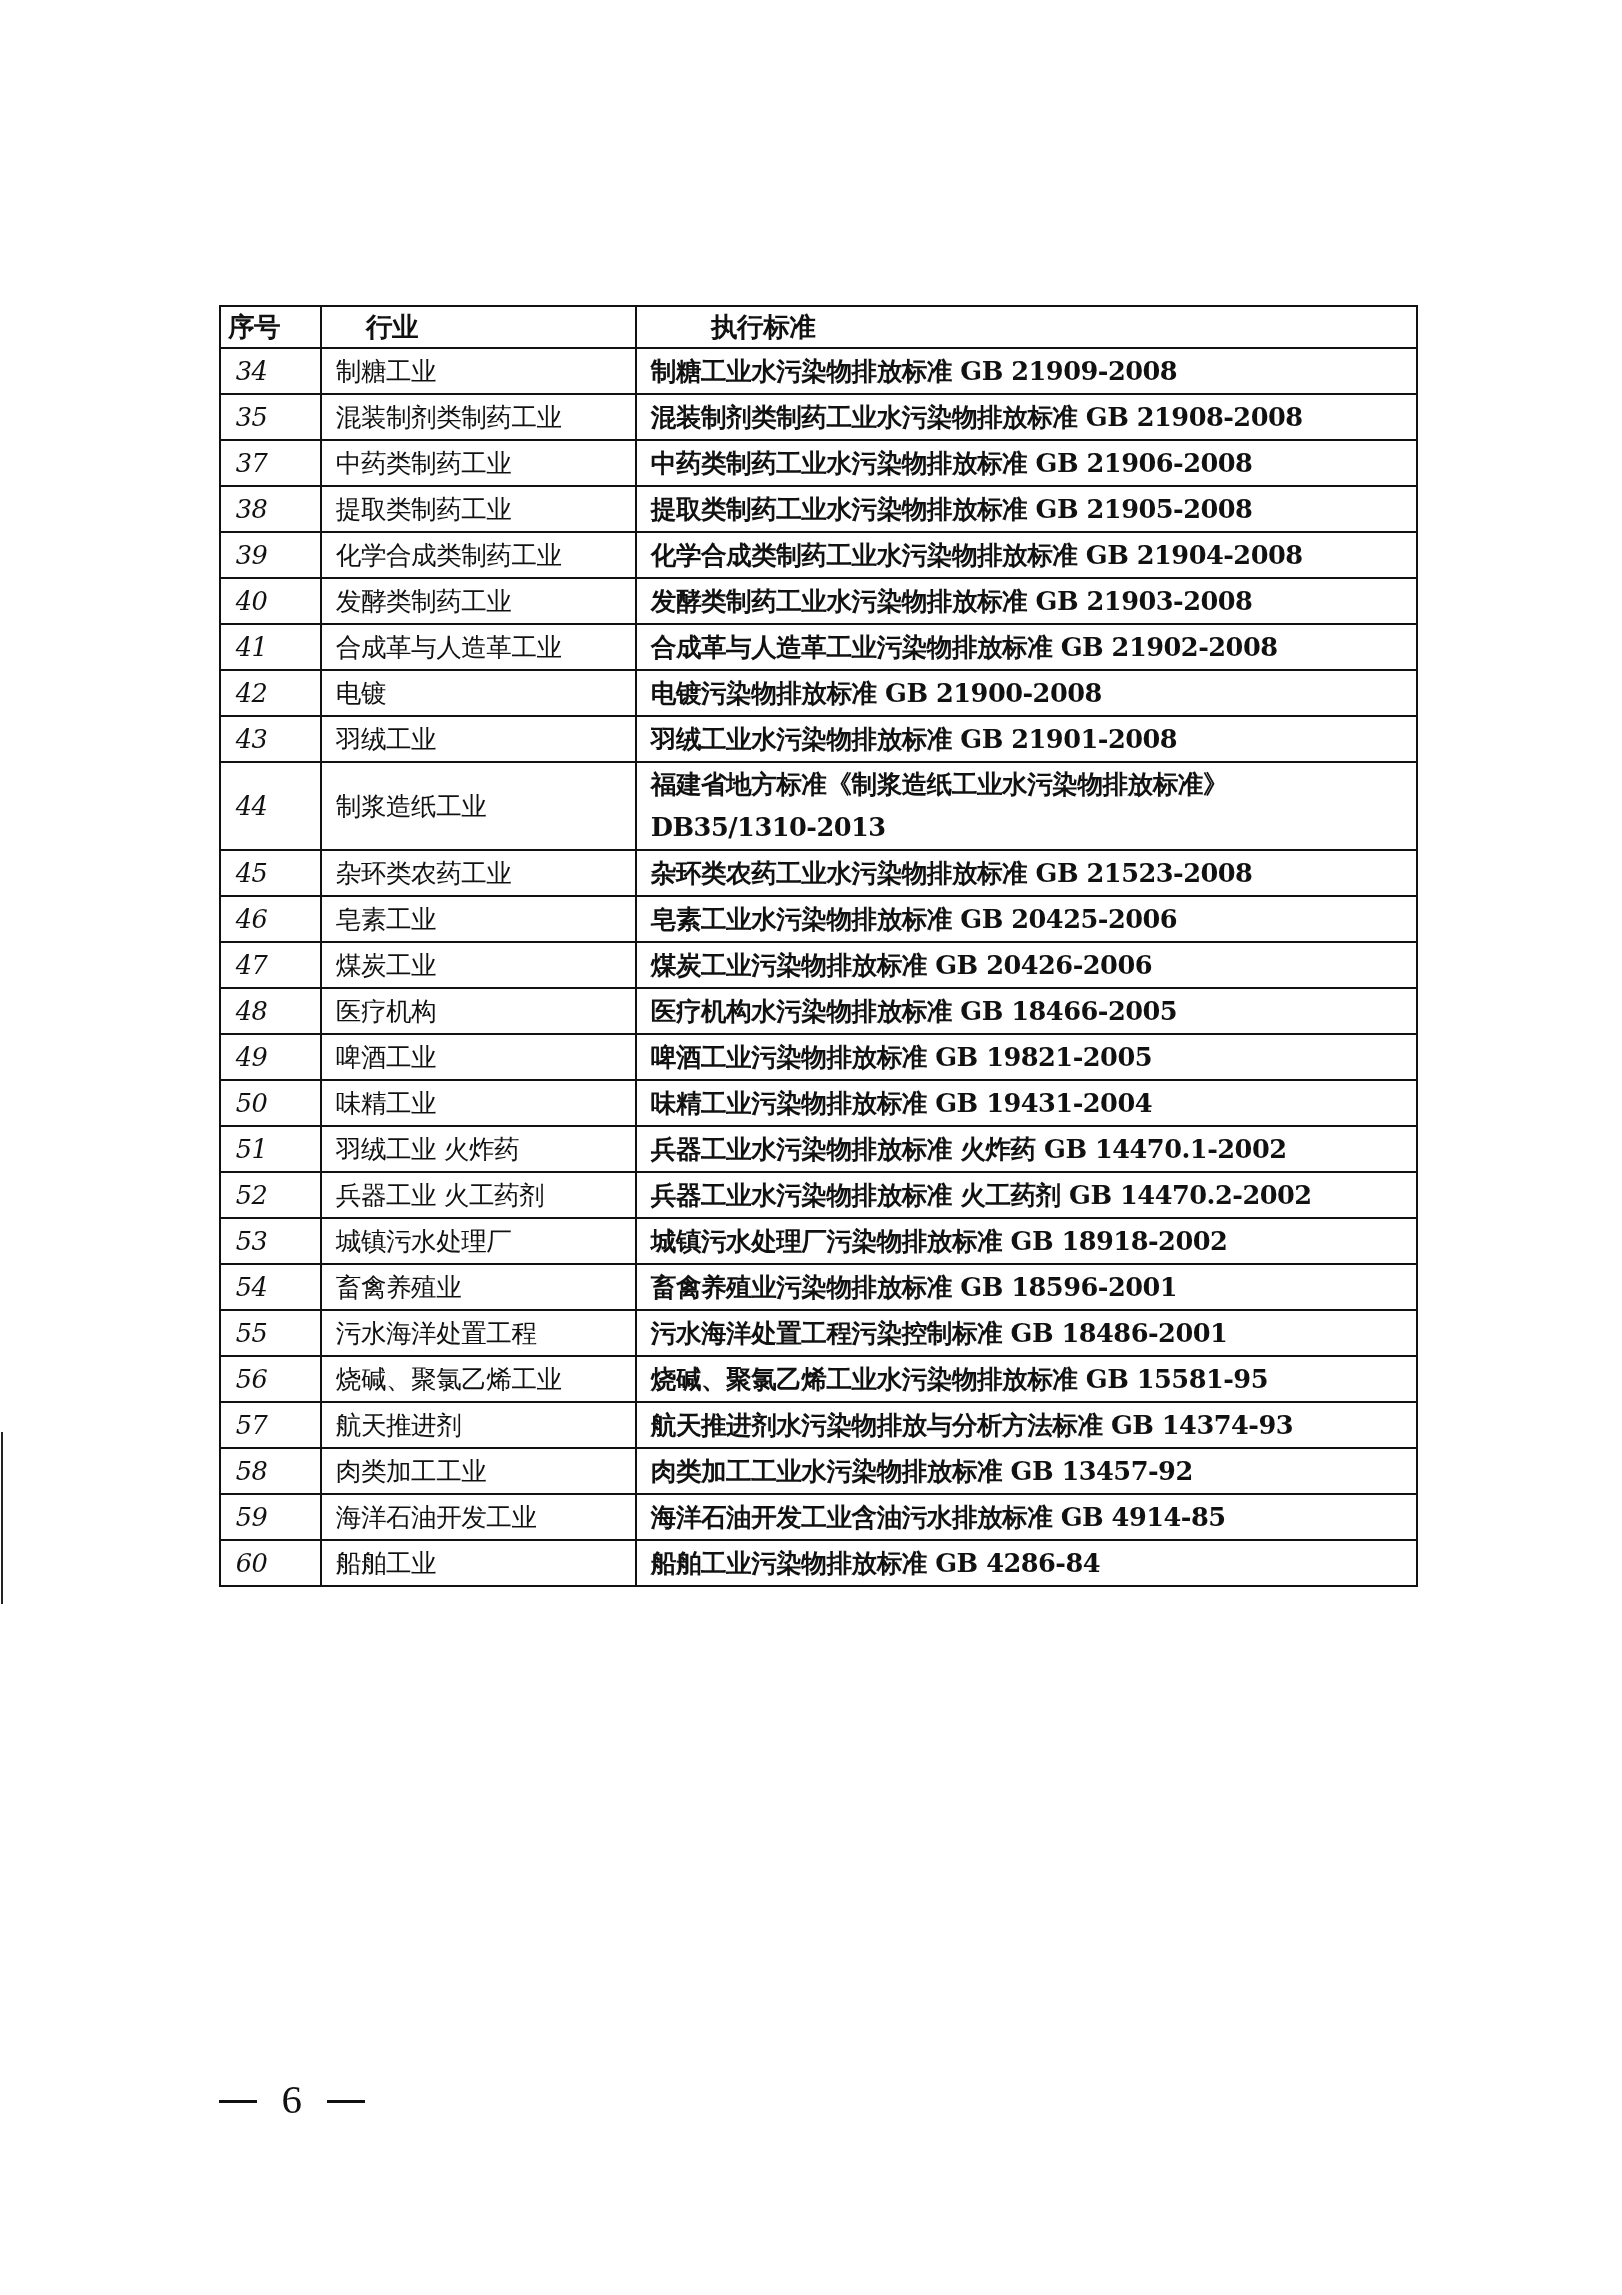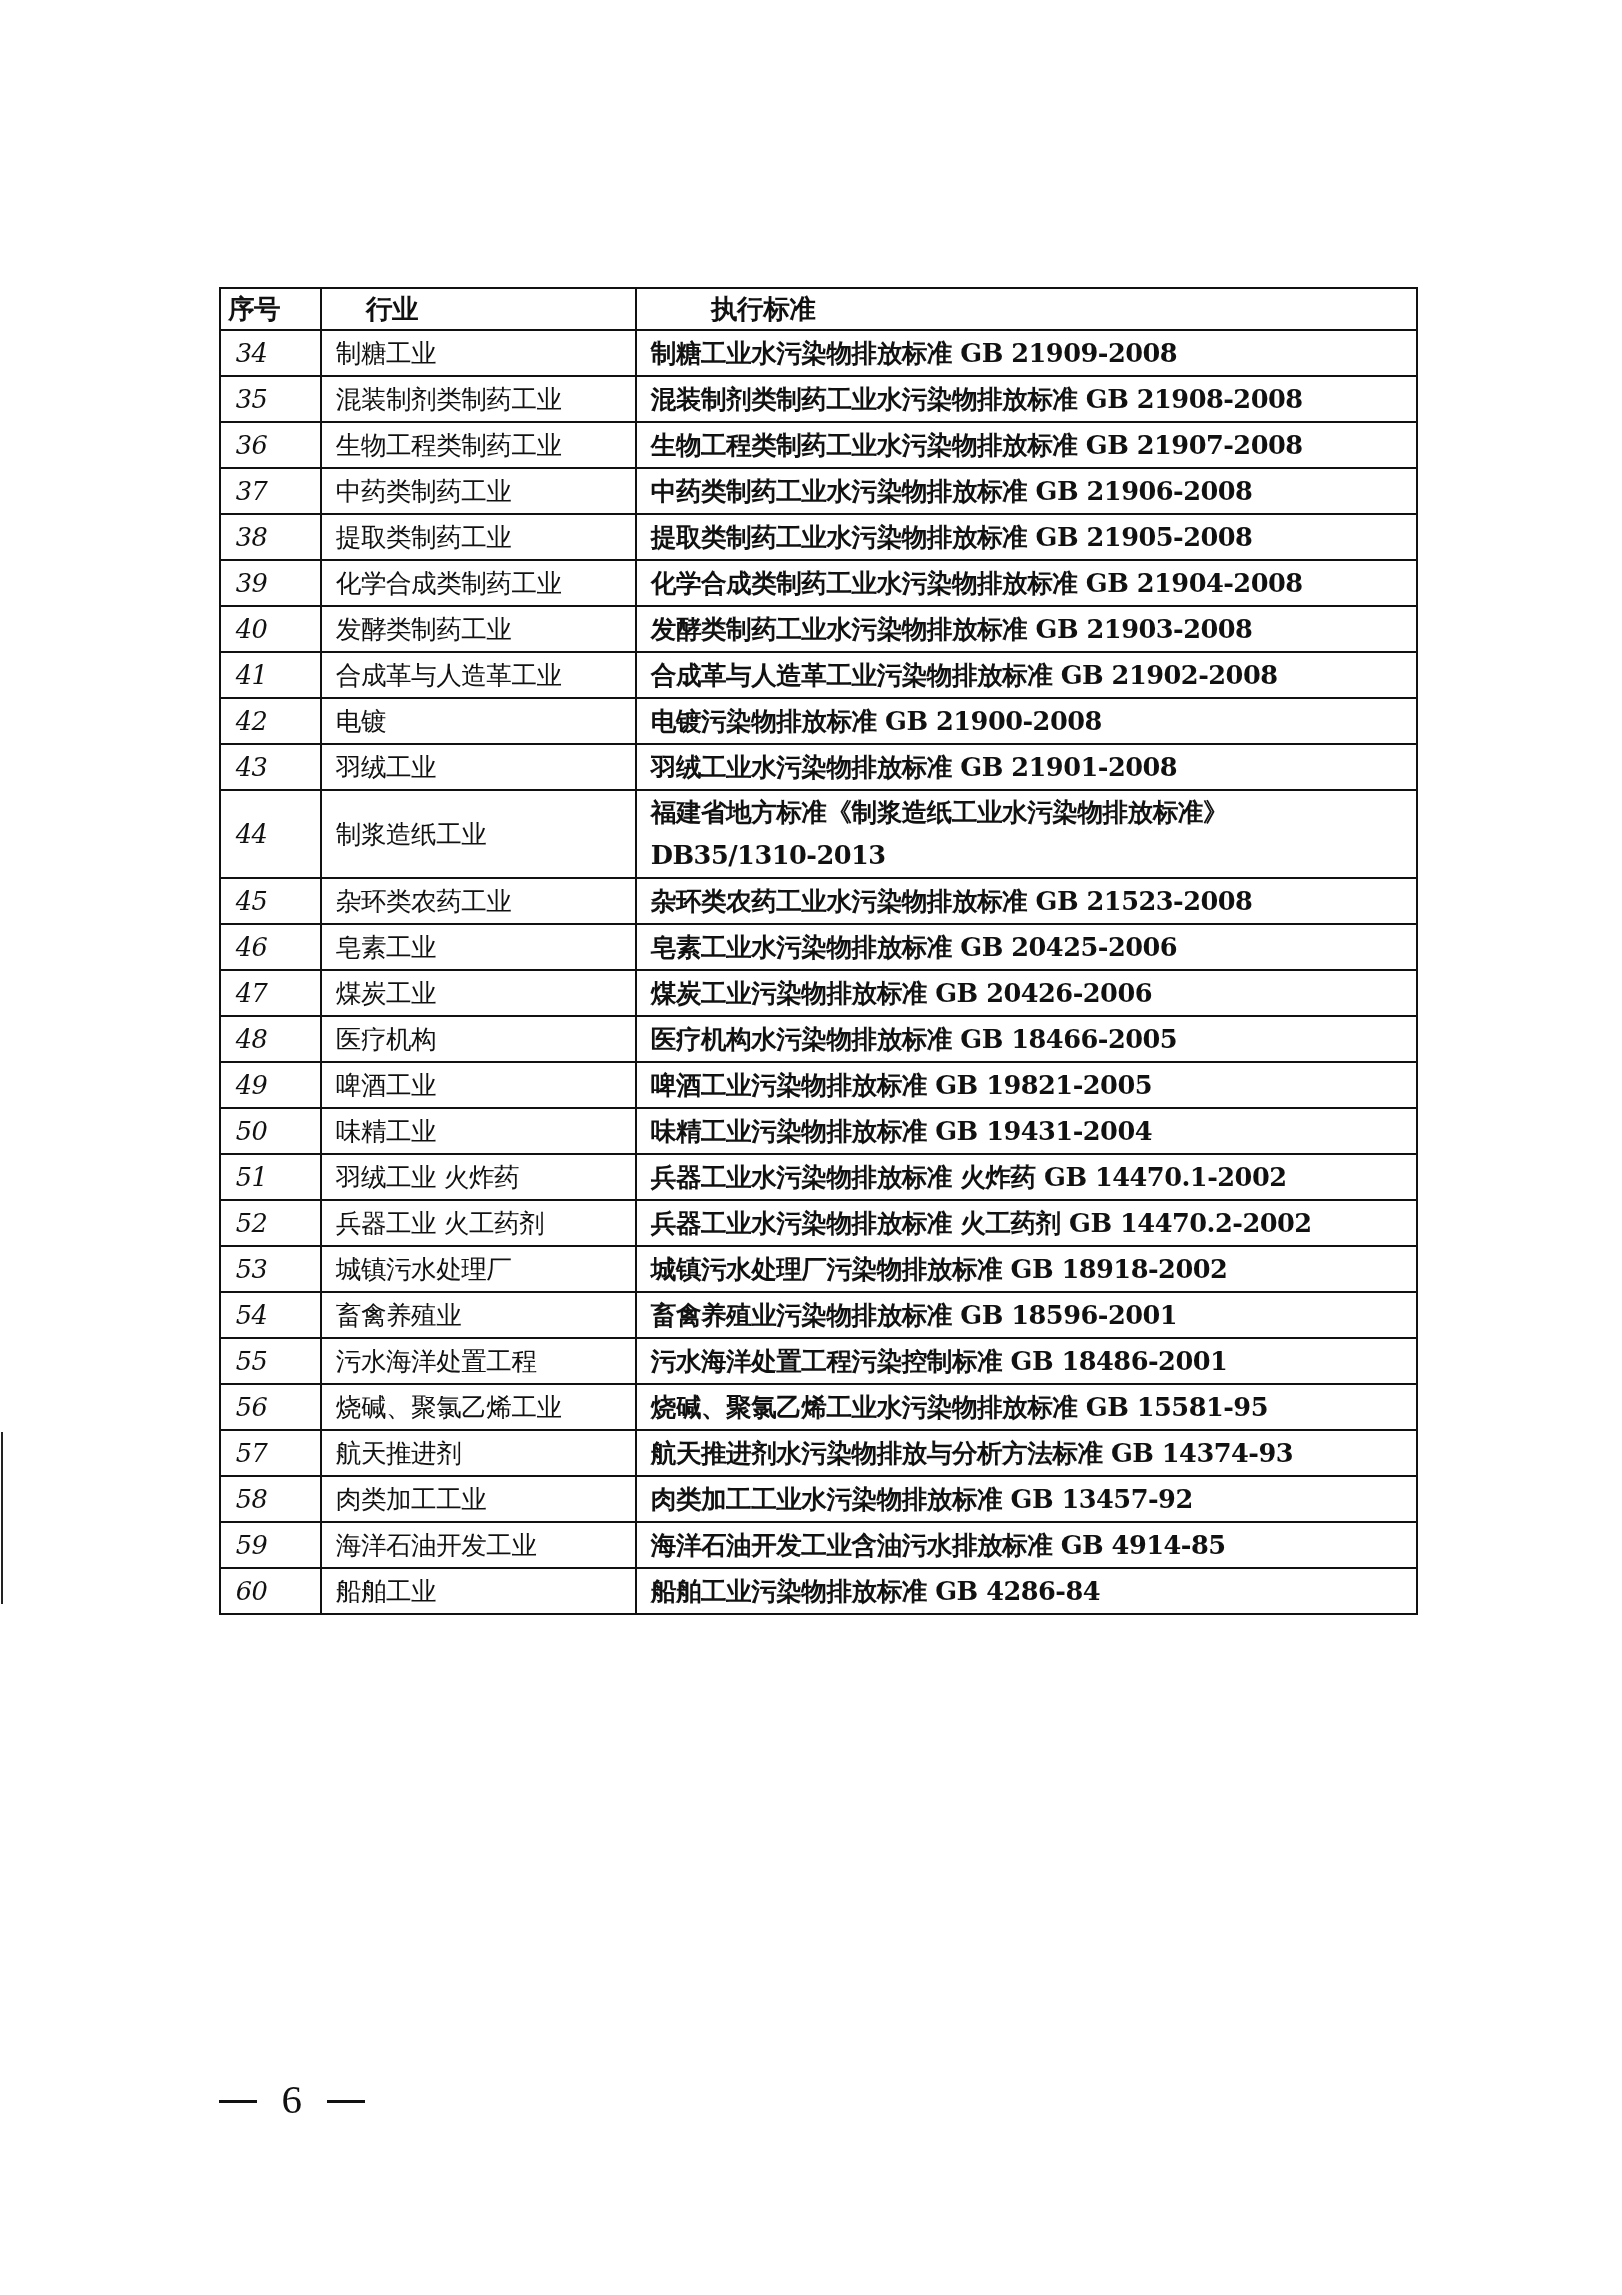--- a/index.html
+++ b/index.html
@@ -1,19 +1,19 @@
 <!DOCTYPE html>
 <html style="font-size:7.9px"><head>
 <meta charset="utf-8">
 <style>
   html, body { margin:0; padding:0; background:#ffffff; }
   body { width:1622px; height:2295px; position:relative; overflow:hidden;
          font-family:"DejaVu Serif","Liberation Serif",serif; color:#111; }
   .scan-line { position:absolute; left:1px; top:1432px; width:2px; height:172px; background:#222; }
-  table.std { position:absolute; left:219px; top:287px; width:1197px;
+  table.std { position:absolute; left:219px; top:305px; width:1197px;
               border-collapse:collapse; table-layout:fixed;padding-left:37px; }
   table.std td, table.std th { border:2.5px solid #111; padding:0 0 0 13.8px;
               font-size:25.6px; line-height:44px; font-weight:normal; text-align:left;
               vertical-align:middle; white-space:nowrap; overflow:hidden; letter-spacing:-0.5px; }
   table.std th { font-weight:bold; font-family:"DejaVu Sans","Liberation Sans",sans-serif;
               font-size:26.6px; height:40px; line-height:40px; }
   table.std th.c-idx { padding-left:6.9px; }
   table.std th.c-ind { padding-left:44px; }
   table.std th.c-std { padding-left:74px; }
   table.std td.c-idx { padding-left:14.8px;font-style:italic; }
@@ -54,27 +54,20 @@
         </td>
       </tr>
       <tr class="row">
         <td class="c-idx">35</td>
         <td>混装制剂类制药工业</td>
         <td>
           <span class="std-text">混装制剂类制药工业水污染物排放标准 GB 21908-2008</span>
         </td>
       </tr>
       <tr class="row">
-        <td class="c-idx">36</td>
-        <td>生物工程类制药工业</td>
-        <td>
-          <span class="std-text">生物工程类制药工业水污染物排放标准 GB 21907-2008</span>
-        </td>
-      </tr>
-      <tr class="row">
         <td class="c-idx">37</td>
         <td>中药类制药工业</td>
         <td>
           <span class="std-text">中药类制药工业水污染物排放标准 GB 21906-2008</span>
         </td>
       </tr>
       <tr class="row">
         <td class="c-idx">38</td>
         <td>提取类制药工业</td>
         <td>

